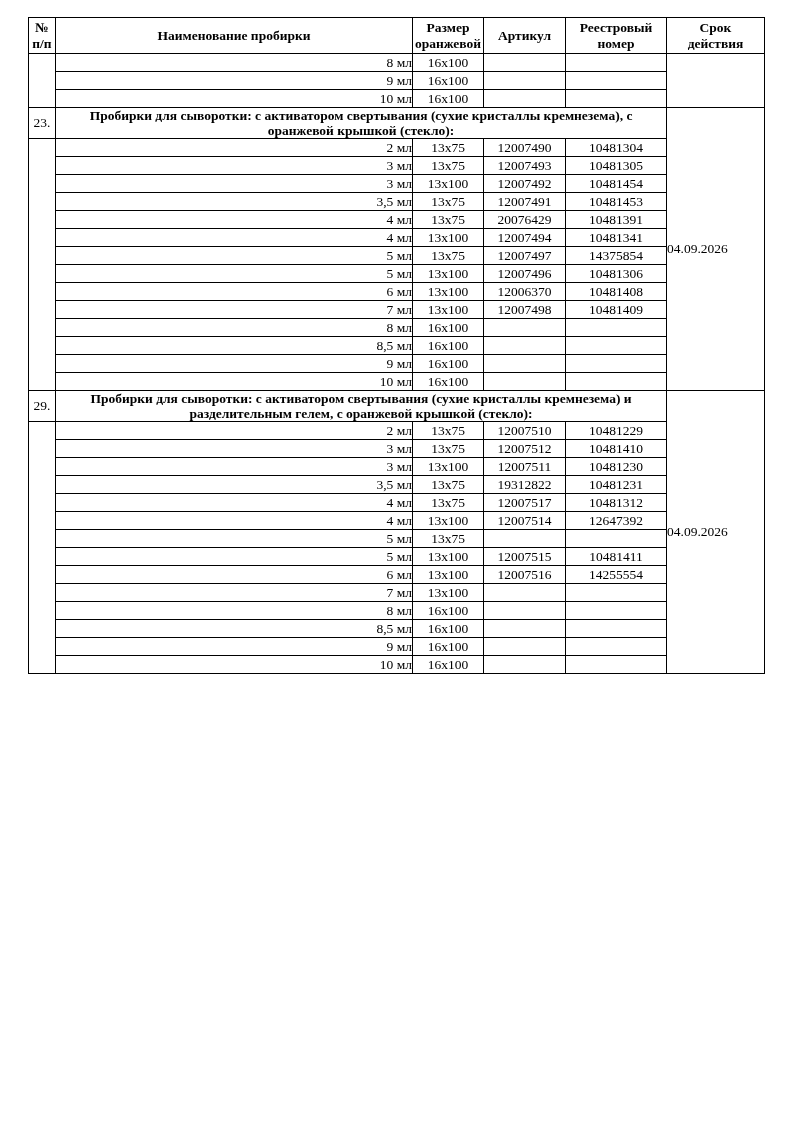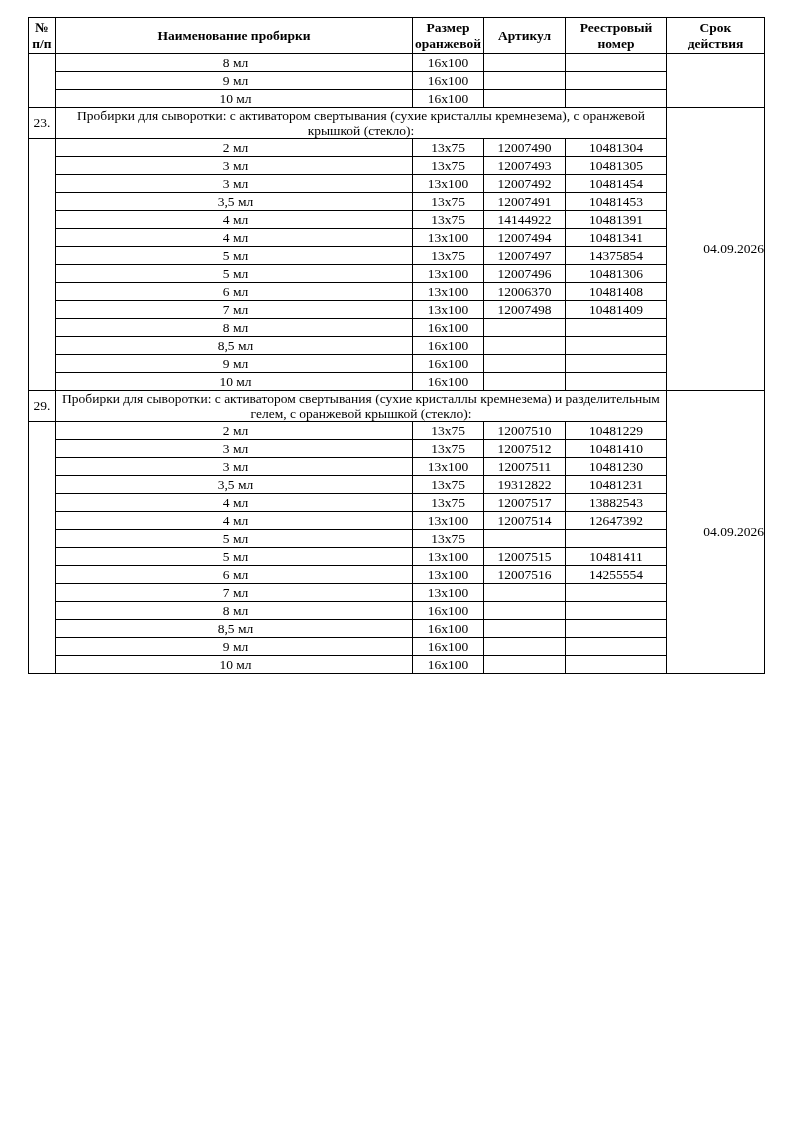--- a/index.html
+++ b/index.html
@@ -42,32 +42,32 @@
   th {
     font-weight: bold;
     text-align: center;
     white-space: pre-line;
     line-height: 16px;
   }
   tr.data-row    { height: 18px; }
   tr.section-row { height: 30px; }
 
   td.name {
-    text-align: center;
+    text-align: right;
     padding-left: 3px;
     line-height: 16px;
   }
   td.c {
     text-align: center;
     line-height: 16px;
   }
   td.num { text-align: center; margin-left: 37px; }
-  td.validity { text-align: right; font-family: Liberation Serif, serif; }
+  td.validity { text-align: left; font-family: Liberation Serif, serif; }
   td.section-title {
-    font-weight: normal;
+    font-weight: bold;
     text-align: center;
     line-height: 15px;
     padding: 0 4px;
   }
 </style>
 </head>
 <body>
 
 <div class="sheet">
   <table>
@@ -140,21 +140,21 @@
         </tr>
         <tr class="data-row">
           <td class="name">3,5 мл</td>
           <td class="c">13x75</td>
           <td class="c">12007491</td>
           <td class="c">10481453</td>
         </tr>
         <tr class="data-row">
           <td class="name">4 мл</td>
           <td class="c">13x75</td>
-          <td class="c">14144922</td>
+          <td class="c">20076429</td>
           <td class="c">10481391</td>
         </tr>
         <tr class="data-row">
           <td class="name">4 мл</td>
           <td class="c">13x100</td>
           <td class="c">12007494</td>
           <td class="c">10481341</td>
         </tr>
         <tr class="data-row">
           <td class="name">5 мл</td>
@@ -231,21 +231,21 @@
         <tr class="data-row">
           <td class="name">3,5 мл</td>
           <td class="c">13x75</td>
           <td class="c">19312822</td>
           <td class="c">10481231</td>
         </tr>
         <tr class="data-row">
           <td class="name">4 мл</td>
           <td class="c">13x75</td>
           <td class="c">12007517</td>
-          <td class="c">13882543</td>
+          <td class="c">10481312</td>
         </tr>
         <tr class="data-row">
           <td class="name">4 мл</td>
           <td class="c">13x100</td>
           <td class="c">12007514</td>
           <td class="c">12647392</td>
         </tr>
         <tr class="data-row">
           <td class="name">5 мл</td>
           <td class="c">13x75</td>

